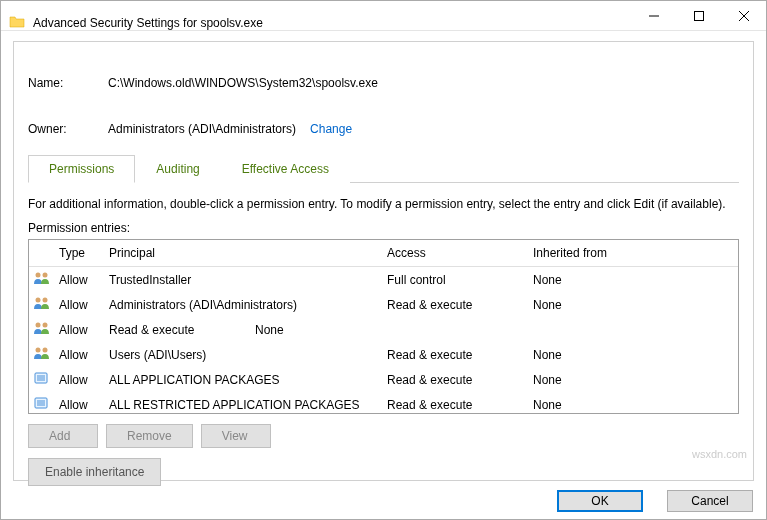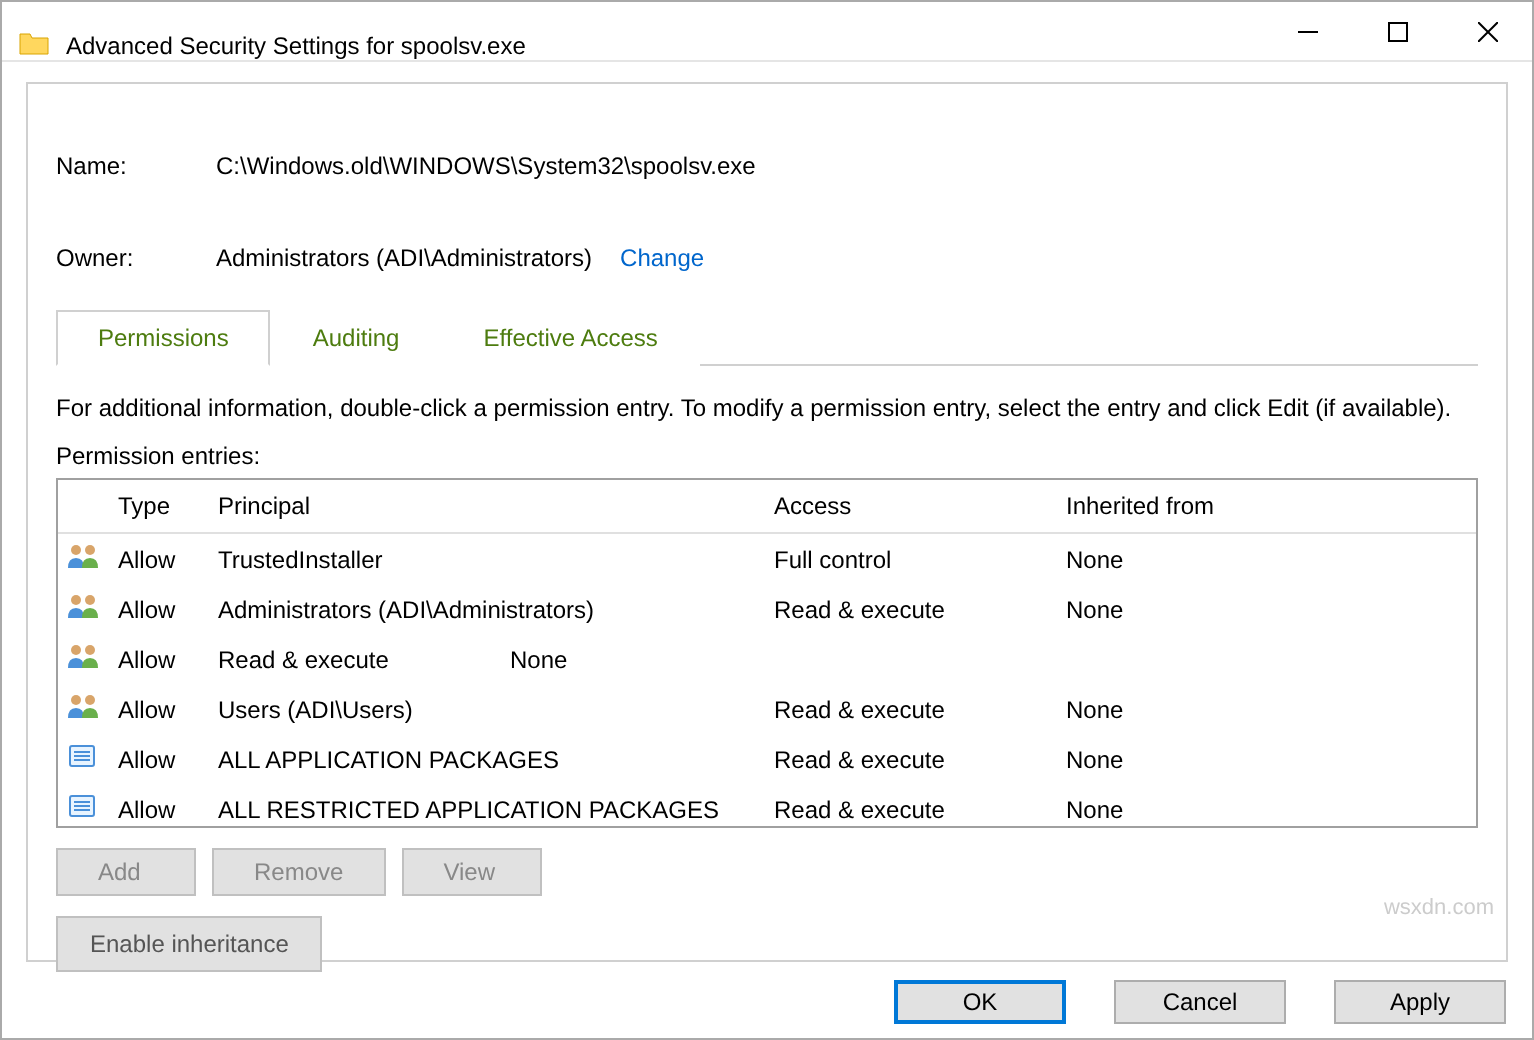--- a/index.html
+++ b/index.html
@@ -186,14 +186,13 @@
     <div class="btn-inherit">Enable inheritance</div>
 
   </div>
 </div>
 
 <div class="watermark">wsxdn.com</div>
 
 <div class="footer">
   <div class="footer-btn primary">OK</div>
   <div class="footer-btn">Cancel</div>
-  <div class="footer-btn">Apply</div>
 </div>
 
 </body></html>

